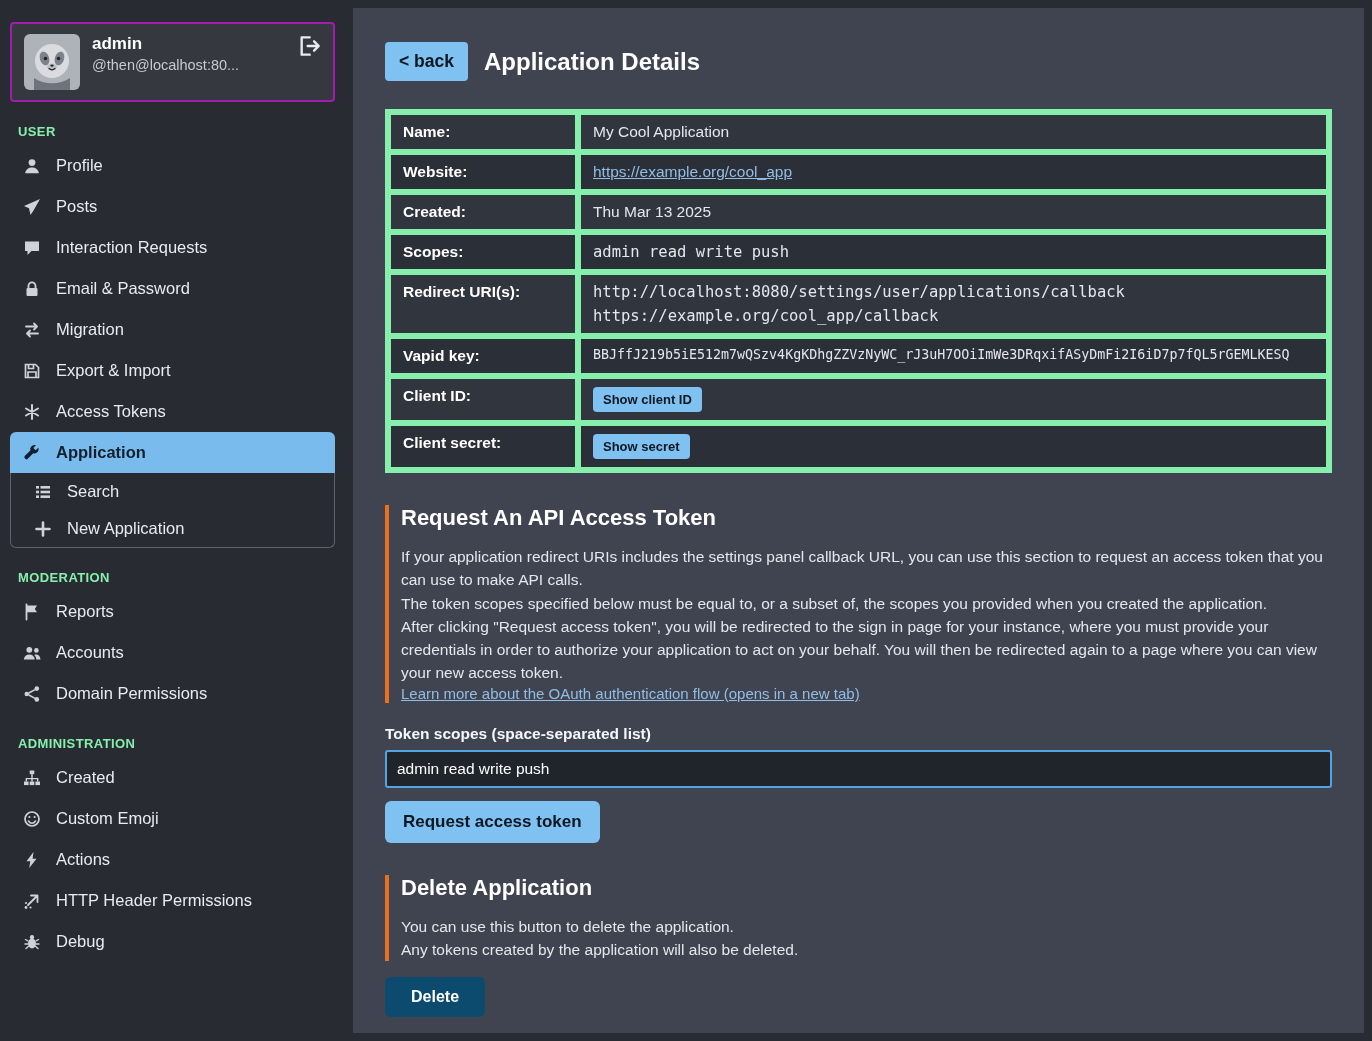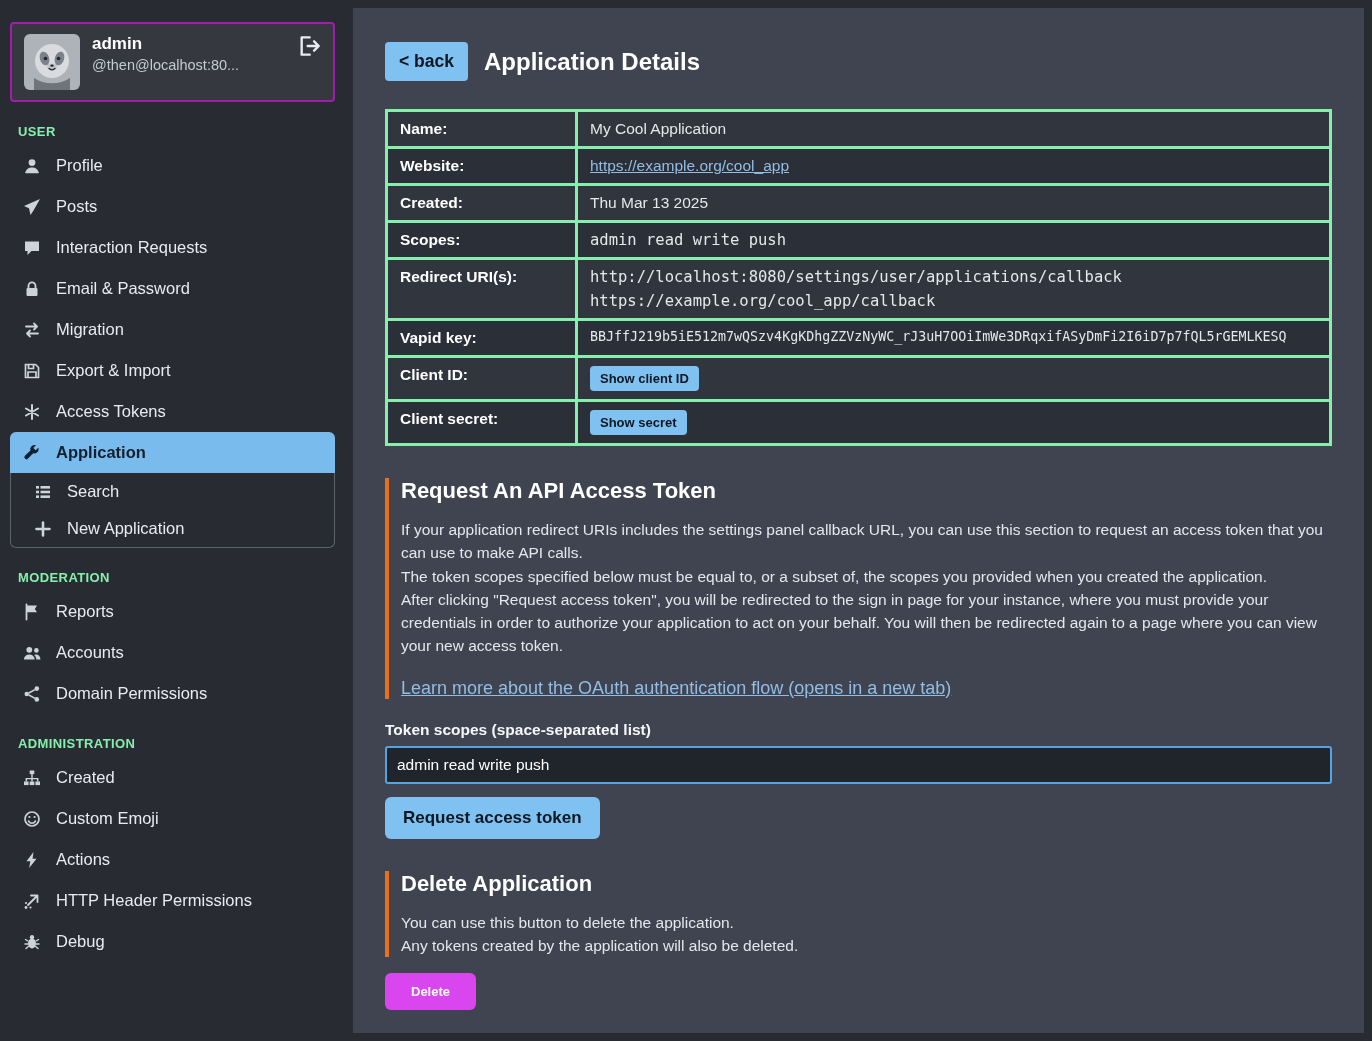--- a/index.html
+++ b/index.html
@@ -59,45 +59,45 @@
     font-family: "Liberation Sans", sans-serif;
     font-weight: bold; border: none; border-radius: 4px; cursor: pointer;
   }
   .back-btn { font-size: 17.5px; padding: 9px 14px; }
   h1 { font-size: 24px; color: #ffffff; }
 
   table.details { width: 100%; border-collapse: collapse; border: 1px solid #878c93; }
   table.details tr:nth-child(odd)  { background: #31353e; }
   table.details tr:nth-child(even) { background: #2b2f38; }
   table.details th, table.details td {
-    border: 3px solid #86efac; padding: 8px 12px;
+    border: 6px solid #86efac; padding: 8px 12px;
     font-size: 15.5px; text-align: left; vertical-align: top;
   }
   table.details th { width: 190px; color: #ffffff; font-weight: bold; white-space: nowrap; }
   table.details td { color: #e4e7ec; }
   .mono { font-family: "DejaVu Sans Mono", monospace; font-size: 14px; color: #e0e4e9; }
   .mono.small { font-size: 13.3px; white-space: nowrap; overflow: hidden; }
   .mono div + div { margin-top: 6px; }
   .link { color: #92bde4; text-decoration: underline; cursor: pointer; font-size: 15.5px; }
   .btn.mini { font-size: 13px; padding: 5px 10px; }
 
   section.bordered { border-left: 4px solid #e9701d; padding-left: 12px; margin-top: 32px; }
   section.bordered h2 { font-size: 22px; color: #ffffff; margin-bottom: 14px; }
   section.bordered p { font-size: 15.5px; line-height: 1.5; color: #e4e7ec; }
-  .oauth { display: inline-block; margin-top: 20px; font-size: 18px; }
+  .oauth { display: inline-block; font-size: 15px; }
 
   .field-label { display: block; font-weight: bold; font-size: 15.5px; margin: 22px 0 7px; color: #f5f7fa; }
   .text-input {
     width: 100%; padding: 8px 10px; font-size: 15.5px;
     background: #20252c; color: #ffffff;
     border: 2px solid #53a4e0; border-radius: 3px; outline: none;
     font-family: "Liberation Sans", sans-serif;
   }
   .btn.big { margin-top: 13px; font-size: 17px; padding: 11px 18px; border-radius: 6px; }
-  .btn.danger { margin-top: 16px; background: #d946ef; color: #ffffff; font-size: 13px; padding: 11px 26px; border-radius: 6px; }
+  .btn.danger { margin-top: 16px; background: #0c4a6e; color: #ffffff; font-size: 16px; padding: 11px 26px; border-radius: 6px; }
 </style>
 </head>
 <body>
 
 <nav class="sidebar">
 
   <div class="user-card">
     <div class="avatar">
       <svg viewBox="0 0 56 56">
         <rect width="56" height="56" rx="6" fill="#aeb3ba"></rect>

